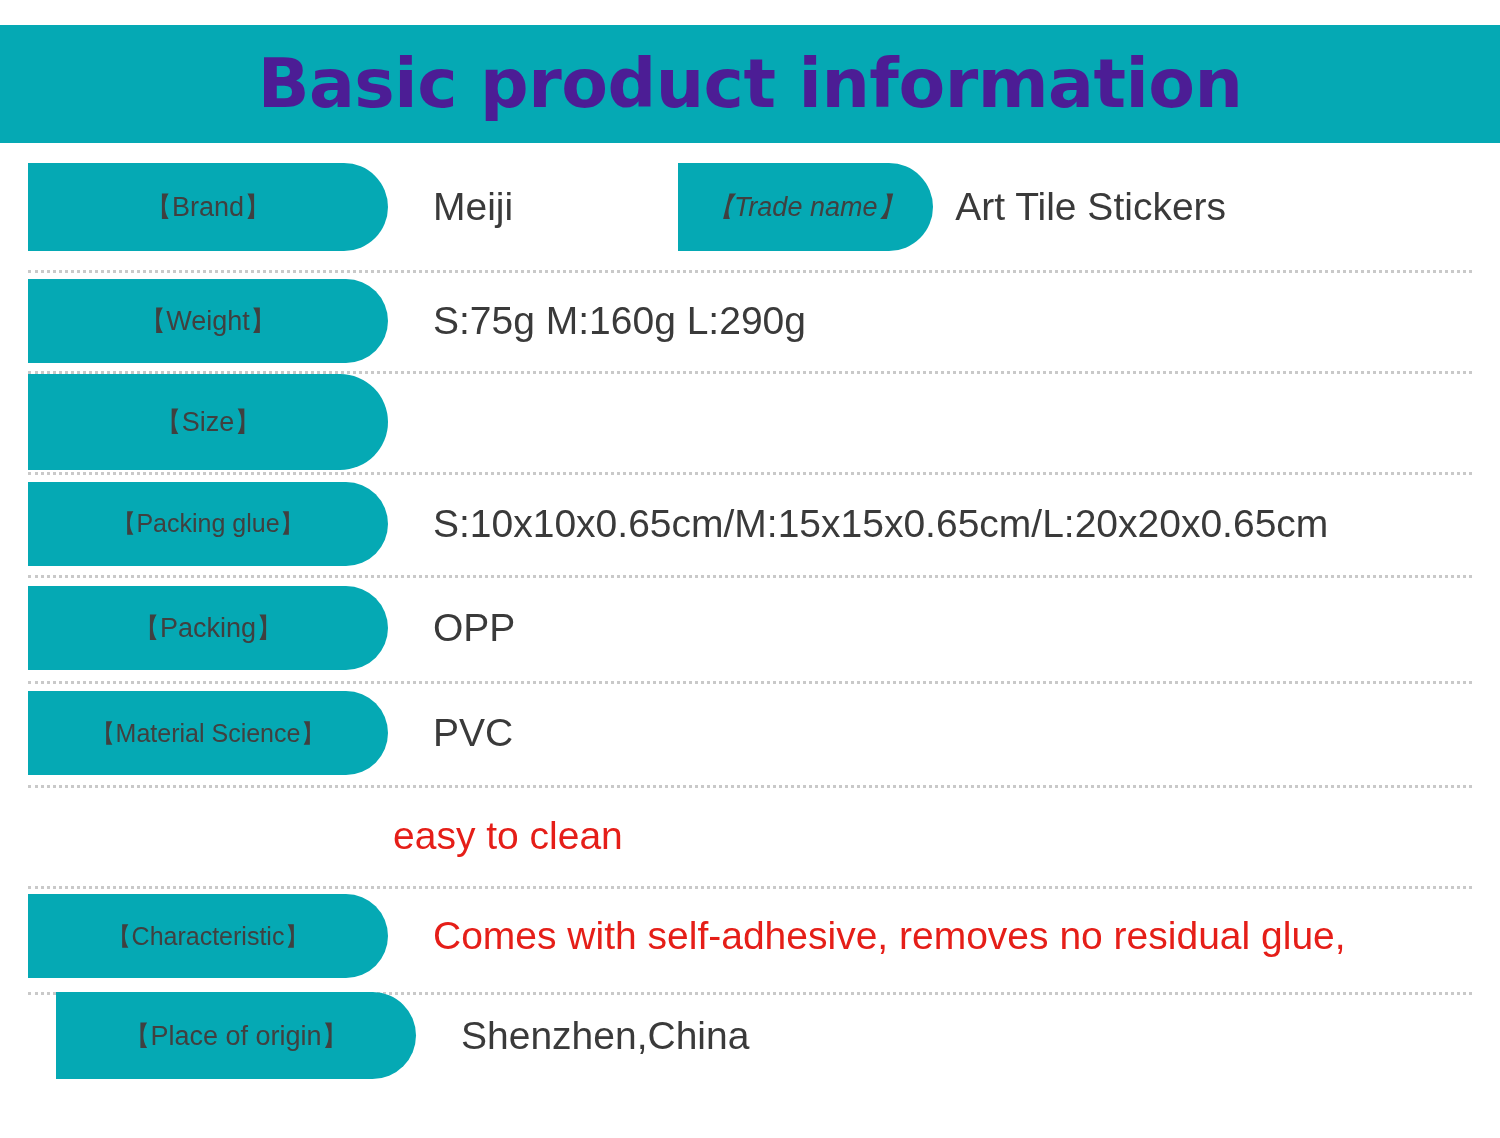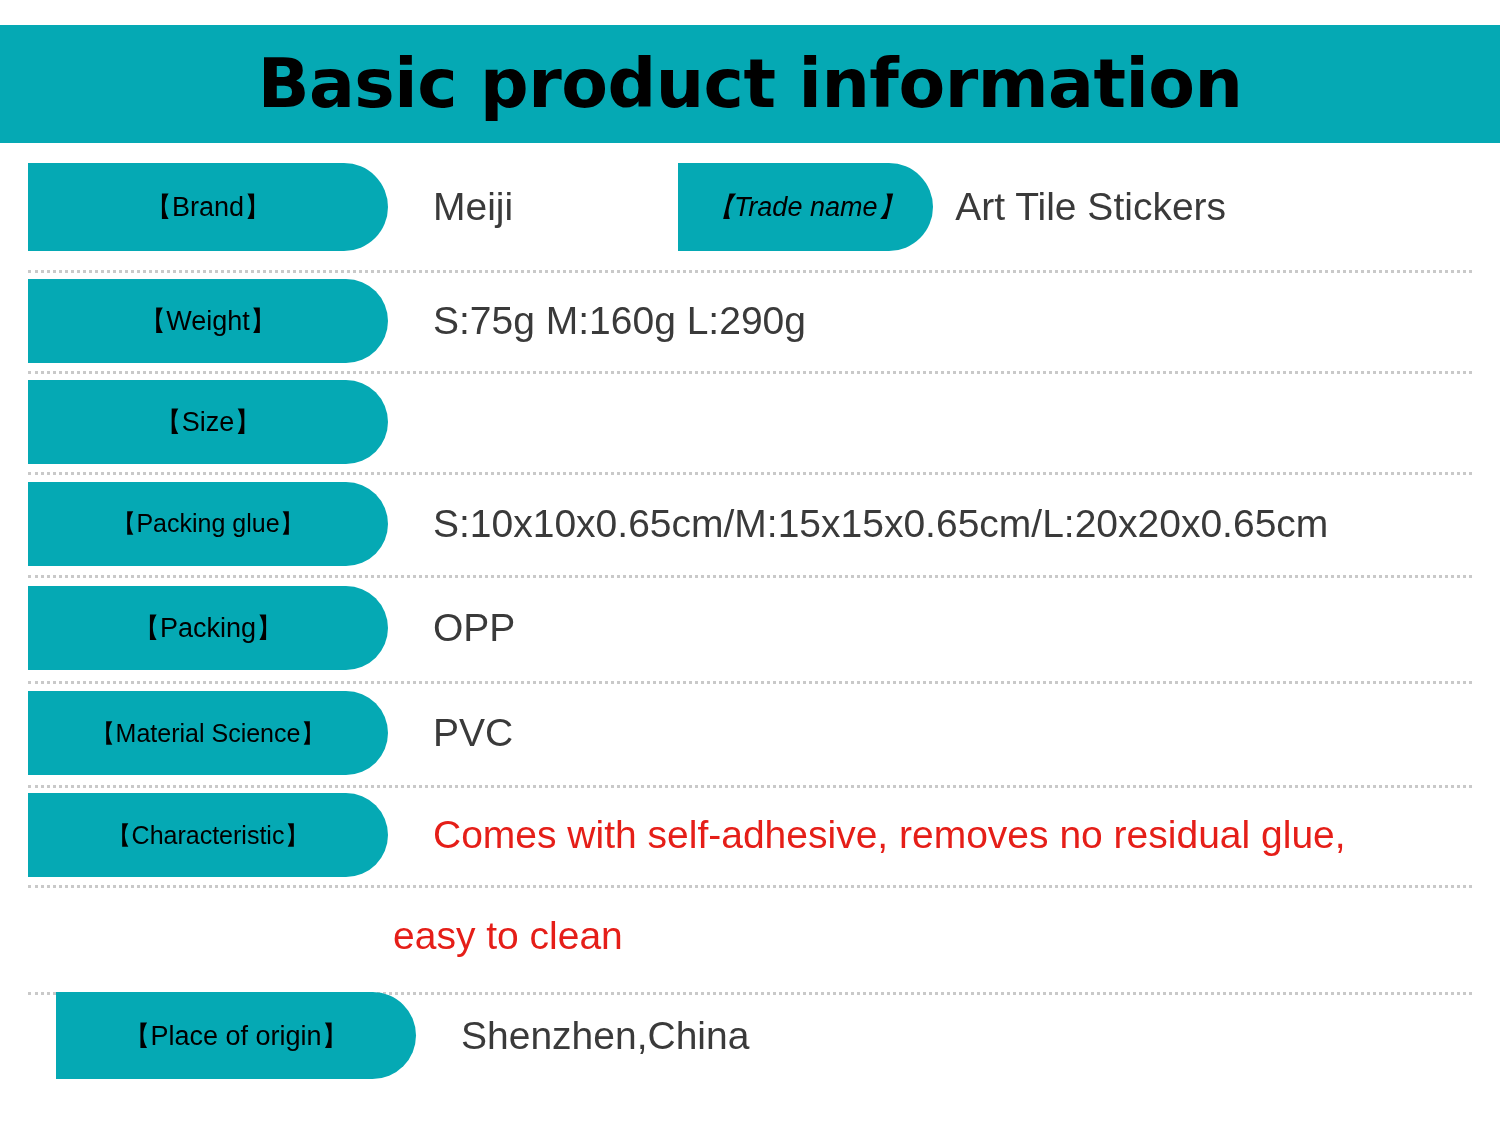--- a/index.html
+++ b/index.html
@@ -28,21 +28,21 @@
     left: 0;
     top: 25px;
     width: 1500px;
     height: 118px;
     background: #05A9B4;
     display: flex;
     align-items: center;
     justify-content: center;
   }
   .header-title {
-    color: #000000;
+    color: #4c1d95;
     font-size: 68px;
     font-weight: bold;
     letter-spacing: -0.5px;
     line-height: 1;
     font-family: "DejaVu Sans", sans-serif;
     white-space: nowrap;
   }
 
   
   .table {
@@ -81,21 +81,21 @@
     width: 360px;
     background: #05A9B4;
     border-radius: 0 70px 70px 0;
     display: flex;
     align-items: center;
     justify-content: center;
     box-sizing: border-box;
     flex: 0 0 auto;
   }
   .pill-label {
-    color: #000000;
+    color: #404040;
     font-size: 27px;
     font-family: "Liberation Sans", sans-serif;
     white-space: nowrap;
     letter-spacing: 0px;
   }
   .pill-label.small {
     font-size: 25px;
   }
 
   .value {
@@ -165,21 +165,21 @@
         <div class="pill" style="height:84px;">
           <span class="pill-label">【Weight】</span>
         </div>
         <span class="value">S:75g         M:160g          L:290g</span>
       </div>
     </div>
 
     <div class="row" style="height:101px;">
       <div class="sep"></div>
       <div class="row-inner">
-        <div class="pill" style="height:84px;">
+        <div class="pill" style="height:96px;">
           <span class="pill-label">【Size】</span>
         </div>
       </div>
     </div>
 
     <div class="row" style="height:103px;">
       <div class="sep"></div>
       <div class="row-inner">
         <div class="pill" style="height:84px;">
           <span class="pill-label small">【Packing glue】</span>
@@ -198,41 +198,41 @@
       </div>
     </div>
 
     <div class="row" style="height:104px;">
       <div class="sep"></div>
       <div class="row-inner">
         <div class="pill" style="height:84px;">
           <span class="pill-label small">【Material Science】</span>
         </div>
         <span class="value">PVC</span>
-      </div>
-    </div>
-
-    <div class="row" style="height:100px;">
-      <div class="sep"></div>
-      <div class="row-inner">
-        <div class="pill" style="height:84px;">
-          <span class="pill-label small">【Characteristic】</span>
-        </div>
-        <span class="value red">Comes with self-adhesive, removes no residual glue,</span>
       </div>
     </div>
 
     <div class="row" style="height:101px;">
       <div class="sep"></div>
       <div class="row-inner cont-line">
         <div class="cont-spacer"></div>
         <span class="value red" style="margin-left:5px;">easy to clean</span>
       </div>
     </div>
 
+    <div class="row" style="height:100px;">
+      <div class="sep"></div>
+      <div class="row-inner">
+        <div class="pill" style="height:84px;">
+          <span class="pill-label small">【Characteristic】</span>
+        </div>
+        <span class="value red">Comes with self-adhesive, removes no residual glue,</span>
+      </div>
+    </div>
+
     <div class="row" style="height:150px;">
       <div class="sep"></div>
       <div class="row-inner" style="height:87px; margin-top:6px;padding-left:28px;">
         <div class="pill" style="height:87px;">
           <span class="pill-label">【Place of origin】</span>
         </div>
         <span class="value">Shenzhen,China</span>
       </div>
     </div>
 

